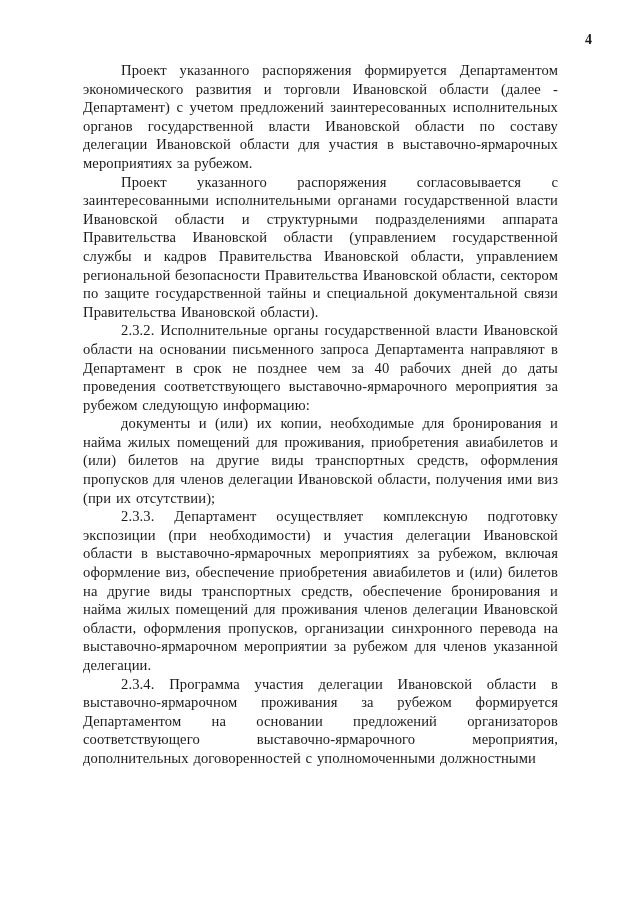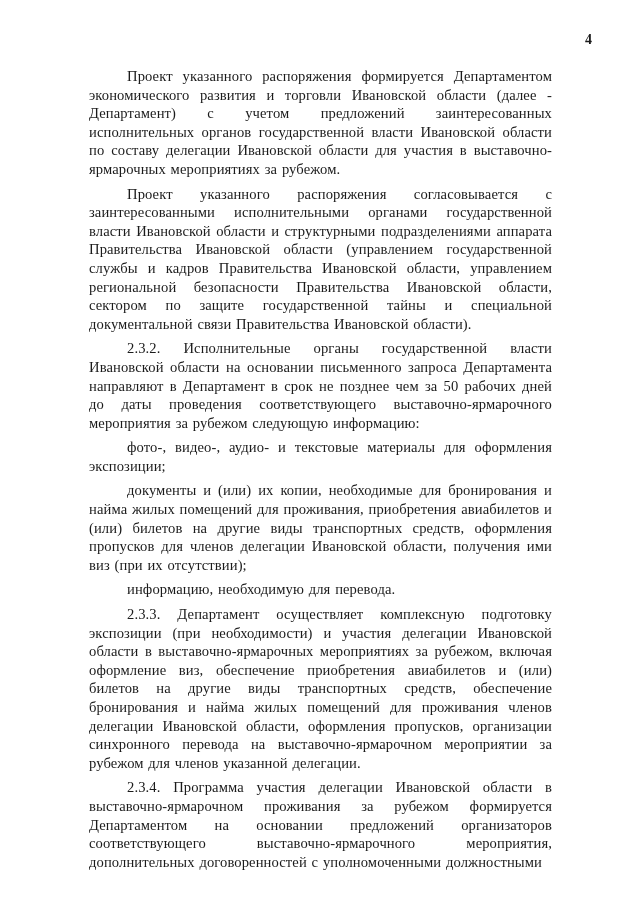--- a/index.html
+++ b/index.html
@@ -28,35 +28,33 @@
     position: absolute;
     left: 83px;
     top: 61px;
     width: 475px;
     font-size: 14.6px;
     line-height: 18.6px;
     text-align: justify;
     letter-spacing: 0.1px;
   }
   .content p {
-    margin: 6px;
+    margin: 0;
     padding: 0;
     text-indent: 38px;
     word-spacing: 1px;
   }
 </style>
 </head>
 <body>
 
 <div class="page">
   <div class="page-number">4</div>
 
   <div class="content">
     <p>Проект указанного распоряжения формируется Департаментом экономического развития и торговли Ивановской области (далее - Департамент) с учетом предложений заинтересованных исполнительных органов государственной власти Ивановской области по составу делегации Ивановской области для участия в выставочно-ярмарочных мероприятиях за рубежом.</p>
     <p>Проект указанного распоряжения согласовывается с заинтересованными исполнительными органами государственной власти Ивановской области и структурными подразделениями аппарата Правительства Ивановской области (управлением государственной службы и кадров Правительства Ивановской области, управлением региональной безопасности Правительства Ивановской области, сектором по защите государственной тайны и специальной документальной связи Правительства Ивановской области).</p>
-    <p>2.3.2. Исполнительные органы государственной власти Ивановской области на основании письменного запроса Департамента направляют в Департамент в срок не позднее чем за 50 рабочих дней до даты проведения соответствующего выставочно-ярмарочного мероприятия за рубежом следующую информацию:</p>
-    <p>фото-, видео-, аудио- и текстовые материалы для оформления экспозиции;</p>
+    <p>2.3.2. Исполнительные органы государственной власти Ивановской области на основании письменного запроса Департамента направляют в Департамент в срок не позднее чем за 40 рабочих дней до даты проведения соответствующего выставочно-ярмарочного мероприятия за рубежом следующую информацию:</p>
     <p>документы и (или) их копии, необходимые для бронирования и найма жилых помещений для проживания, приобретения авиабилетов и (или) билетов на другие виды транспортных средств, оформления пропусков для членов делегации Ивановской области, получения ими виз (при их отсутствии);</p>
-    <p>информацию, необходимую для перевода.</p>
     <p>2.3.3. Департамент осуществляет комплексную подготовку экспозиции (при необходимости) и участия делегации Ивановской области в выставочно-ярмарочных мероприятиях за рубежом, включая оформление виз, обеспечение приобретения авиабилетов и (или) билетов на другие виды транспортных средств, обеспечение бронирования и найма жилых помещений для проживания членов делегации Ивановской области, оформления пропусков, организации синхронного перевода на выставочно-ярмарочном мероприятии за рубежом для членов указанной делегации.</p>
     <p>2.3.4. Программа участия делегации Ивановской области в выставочно-ярмарочном проживания за рубежом формируется Департаментом на основании предложений организаторов соответствующего выставочно-ярмарочного мероприятия, дополнительных договоренностей с уполномоченными должностными</p>
   </div>
 </div>
 
 </body></html>

